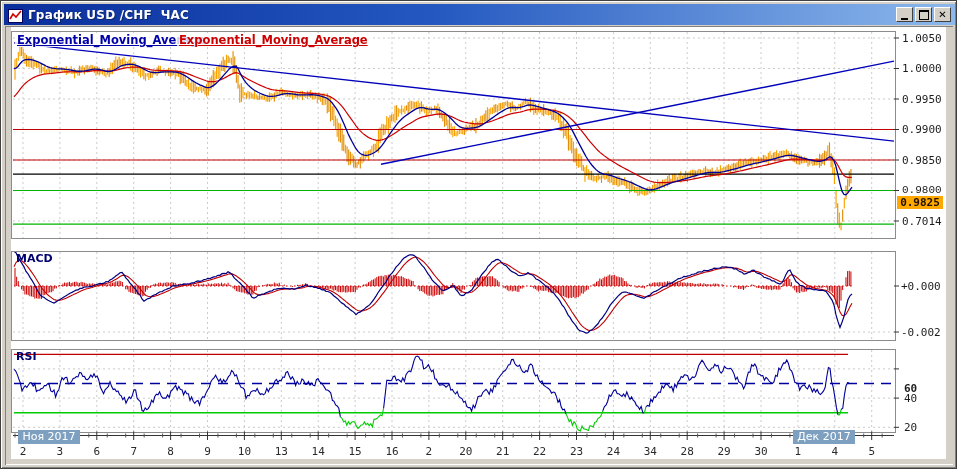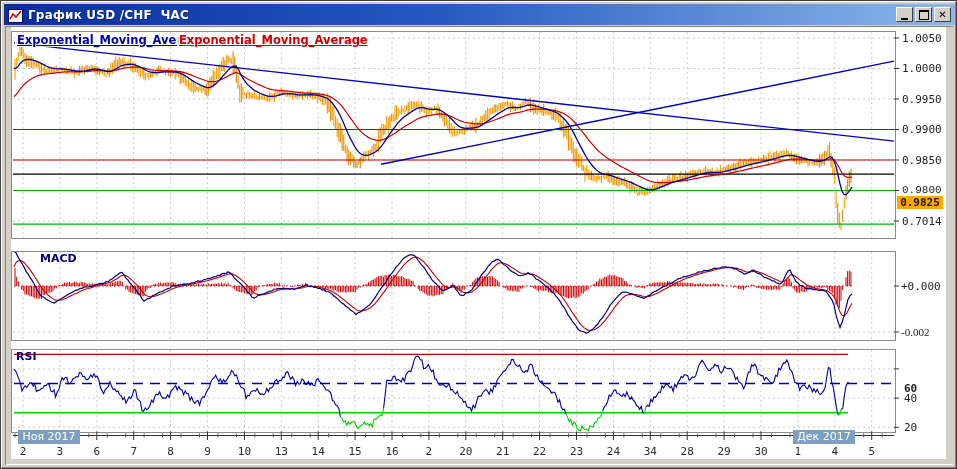--- a/index.html
+++ b/index.html
@@ -29,21 +29,21 @@
   #svg-main{left:10px;top:30px;}
   #svg-macd{left:10px;top:250px;}
   #svg-rsi{left:10px;top:348px;}
   #svg-axis{left:10px;top:426px;}
   #svg-rticks{left:893px;top:26px;}
   .ema-label{position:absolute;top:32px;font:bold 11.5px "DejaVu Sans",sans-serif;
     text-decoration:underline;z-index:5;background:rgba(255,255,255,.8);padding:0 2px;white-space:nowrap;}
   #ema-blue{left:14px;color:#0000A8;}
   #ema-red{left:176px;color:#CC0000;}
   .ind-label{position:absolute;font:bold 11px "DejaVu Sans",sans-serif;color:#000070;z-index:5;}
-  #macd-label{left:15px;top:251px;margin-left:24px;}
+  #macd-label{left:15px;top:251px;}
   #rsi-label{left:15px;top:349px;}
   .axis-label{position:absolute;font:11px "DejaVu Sans Mono",monospace;color:#1c1c1c;white-space:nowrap;z-index:5;}
   .day-label{position:absolute;top:444px;width:28px;text-align:center;
     font:11px "DejaVu Sans Mono",monospace;color:#2a2a2a;z-index:5;}
   .month-badge{position:absolute;top:429px;width:62px;height:14px;background:#7DA0C0;color:#fff;
     font:11px/14px "DejaVu Sans",sans-serif;text-align:center;z-index:6;}
   #badge-nov{left:17px;}
   #badge-dec{left:792px;}
   #price-badge{position:absolute;left:896px;top:167px;width:46px;height:13px;color:#201000;
     font:bold 11px/13px "DejaVu Sans Mono",monospace;text-align:center;z-index:6;}
@@ -1292,21 +1292,21 @@
       <div class="axis-label" style="top: 30.5px; left: 901px;">1.0050</div>
       <div class="axis-label" style="top: 61px; left: 901px;">1.0000</div>
       <div class="axis-label" style="top: 91.5px; left: 901px;">0.9950</div>
       <div class="axis-label" style="top: 122px; left: 901px;">0.9900</div>
       <div class="axis-label" style="top: 152.5px; left: 901px;">0.9850</div>
       <div class="axis-label" style="top: 183px; left: 901px; font-family: Liberation Mono, monospace;">0.9800</div>
       <div class="axis-label" style="top: 213.5px; left: 901px;">0.7014</div>
     </div>
   <div id="macd-labels">
       <div class="axis-label" style="top: 278.5px; left: 900px;">+0.000</div>
-      <div class="axis-label" style="top: 324.5px; left: 900px; font-family: Liberation Serif, serif;">-0.002</div>
+      <div class="axis-label" style="top: 324.5px; left: 900px;">-0.002</div>
     </div>
   <div id="rsi-labels">
       <div class="axis-label" style="top: 381px; left: 903px; font-weight: bold;">60</div>
       <div class="axis-label" style="top: 390.6px; left: 903px;">40</div>
       <div class="axis-label" style="top: 419.8px; left: 903px;">20</div>
     </div>
   <div id="day-labels">
       <div class="day-label" style="left: 8px;">2</div>
       <div class="day-label" style="left: 44.9px;">3</div>
       <div class="day-label" style="left: 81.8px;">6</div>

